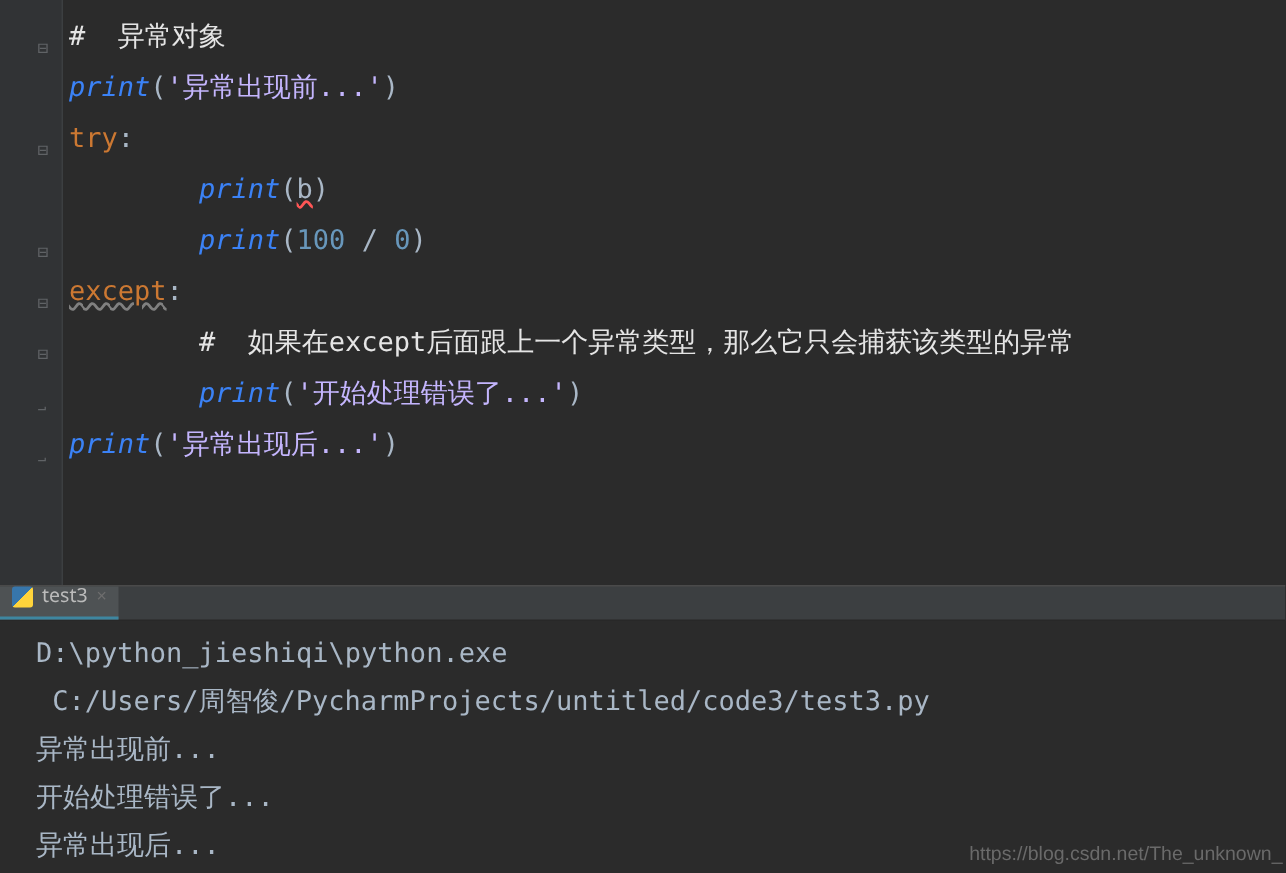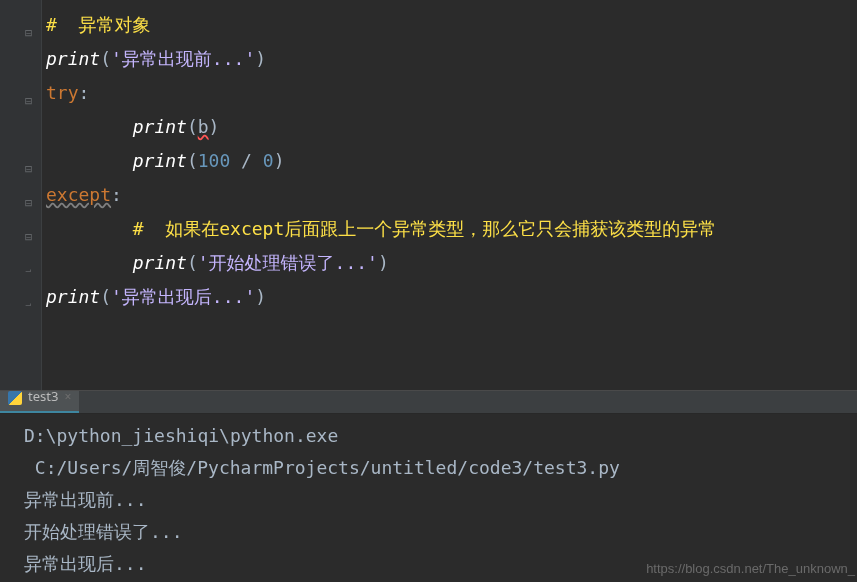--- a/index.html
+++ b/index.html
@@ -49,22 +49,22 @@
 }
 .code {
   padding: 8px 0 0 4px;
   flex: 1;
 }
 .code-line {
   height: 34px;
   line-height: 34px;
   white-space: pre;
 }
-.c-comment { color: #fde047; }
-.c-builtin { color: #ffffff; font-style: italic; }
+.c-comment { color: #e5e5e5; }
+.c-builtin { color: #3b82f6; font-style: italic; }
 .c-string { color: #c4b5fd; }
 .c-number { color: #6897bb; }
 .c-keyword { color: #cc7832; }
 .c-op { color: #a9b7c6; }
 .c-paren { color: #a9b7c6; }
 .c-ident-err { color: #a9b7c6; text-decoration: underline wavy #ff5555; }
 .c-except { color: #cc7832; text-decoration: underline wavy #808080; }
 
 .run-panel {
   height: 192px;

